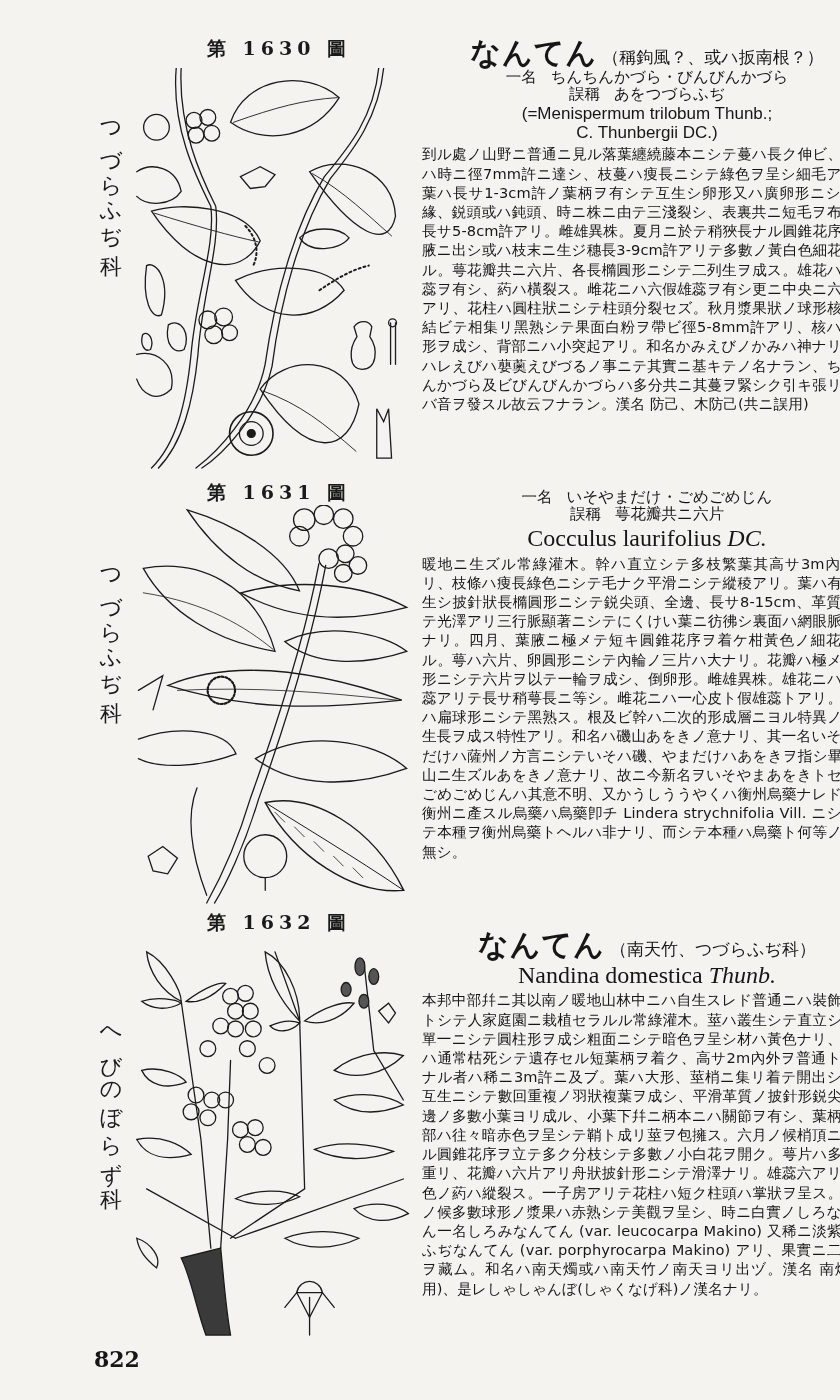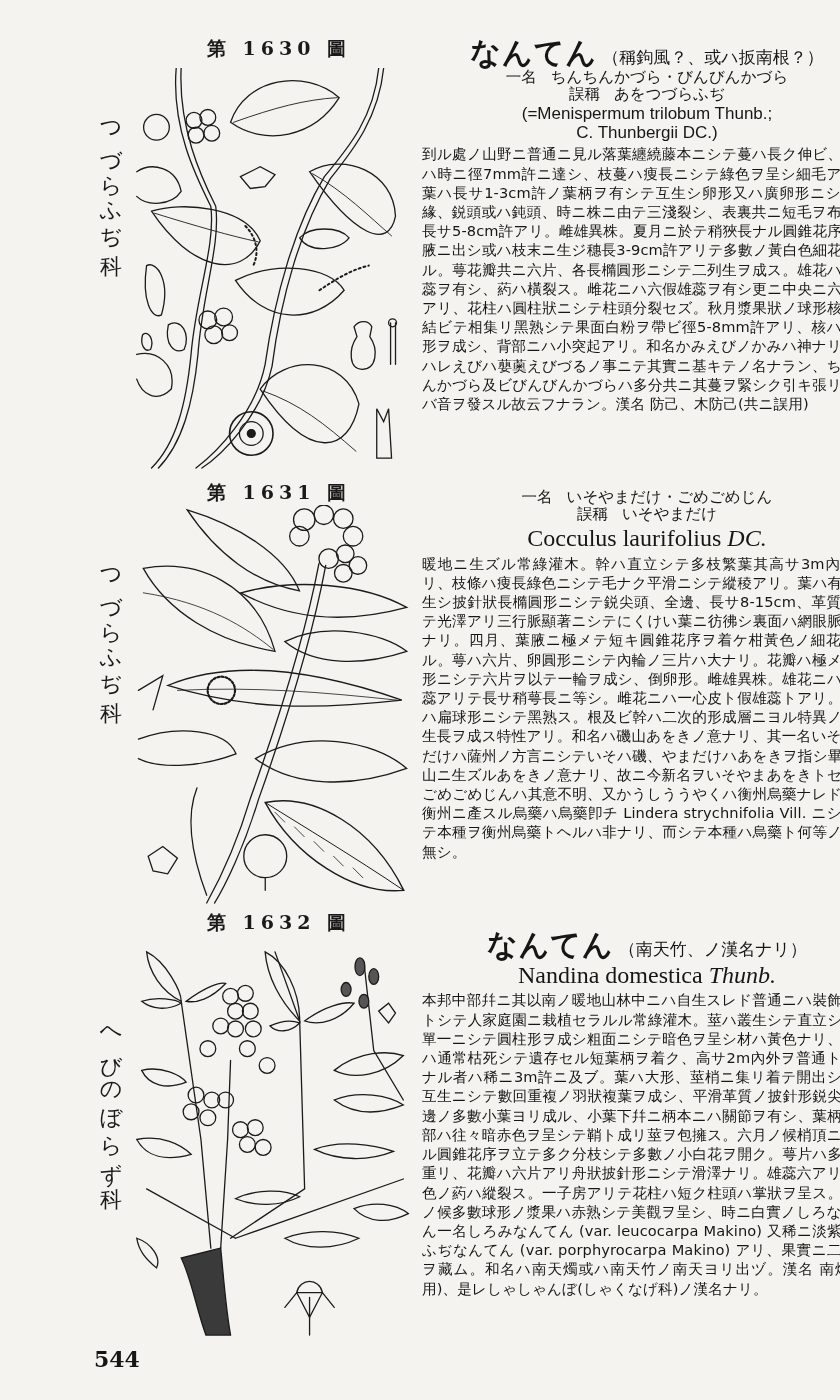--- a/index.html
+++ b/index.html
@@ -173,21 +173,21 @@
       <path d="M10 360 L25 350 L40 362 L30 378 L15 375 Z"></path>
     </svg>
   </div>
 
   <div class="entry" style="top:490px;">
     <div class="head">
       <div class="alt">
         <span class="lbl">一名</span><span>いそやまだけ・ごめごめじん</span>
       </div>
       <div class="alt">
-        <span class="lbl">誤稱</span><span>いそやまだけ</span>
+        <span class="lbl">誤稱</span><span>萼花瓣共ニ六片</span>
       </div>
       <div class="sci">
         <span>Cocculus laurifolius</span>
         <i>DC.</i>
       </div>
     </div>
     <div class="body">暖地ニ生ズル常綠灌木。幹ハ直立シテ多枝繁葉其高サ3m內外アリ、枝條ハ痩長綠色ニシテ毛ナク平滑ニシテ縱稜アリ。葉ハ有柄互生シ披針狀長橢圓形ニシテ鋭尖頭、全邊、長サ8-15cm、革質ニシテ光澤アリ三行脈顯著ニシテにくけい葉ニ彷彿シ裏面ハ網眼脈明カナリ。四月、葉腋ニ極メテ短キ圓錐花序ヲ着ケ柑黃色ノ細花ヲ綴ル。萼ハ六片、卵圓形ニシテ內輪ノ三片ハ大ナリ。花瓣ハ極メテ小形ニシテ六片ヲ以テ一輪ヲ成シ、倒卵形。雌雄異株。雄花ニハ六雄蕊アリテ長サ稍萼長ニ等シ。雌花ニハ一心皮ト假雄蕊トアリ。核果ハ扁球形ニシテ黑熟ス。根及ビ幹ハ二次的形成層ニヨル特異ノ肥大生長ヲ成ス特性アリ。和名ハ磯山あをきノ意ナリ、其一名いそやまだけハ薩州ノ方言ニシテいそハ磯、やまだけハあをきヲ指シ畢竟磯山ニ生ズルあをきノ意ナリ、故ニ今新名ヲいそやまあをきトセリ、ごめごめじんハ其意不明、又かうしううやくハ衡州烏藥ナレドモ此衡州ニ產スル烏藥ハ烏藥卽チ Lindera strychnifolia Vill. ニシテ敢テ本種ヲ衡州烏藥トヘルハ非ナリ、而シテ本種ハ烏藥ト何等ノ關係無シ。</div>
   </div>
 
   <div class="plate-no" style="left:163px;top:910px;">第 1632 圖</div>
@@ -249,24 +249,24 @@
       <path d="M162 355 C165 340 185 340 188 355 Z"></path>
       <path d="M150 370 L162 355 L175 380 L188 355 L200 370"></path>
       <path d="M175 360 L175 398"></path>
     </svg>
   </div>
 
   <div class="entry" style="top:928px;">
     <div class="head">
       <div>
         <span class="jp-name">なんてん</span>
-        <span class="kanji-note">（南天竹、ノ漢名ナリ）</span>
+        <span class="kanji-note">（南天竹、つづらふぢ科）</span>
       </div>
       <div class="sci">
         <span>Nandina domestica</span>
         <i>Thunb.</i>
       </div>
     </div>
     <div class="body">本邦中部幷ニ其以南ノ暖地山林中ニハ自生スレド普通ニハ裝飾植物トシテ人家庭園ニ栽植セラルル常綠灌木。莖ハ叢生シテ直立シ通常單一ニシテ圓柱形ヲ成シ粗面ニシテ暗色ヲ呈シ材ハ黃色ナリ、梢ニハ通常枯死シテ遺存セル短葉柄ヲ着ク、高サ2m內外ヲ普通トシ大ナル者ハ稀ニ3m許ニ及ブ。葉ハ大形、莖梢ニ集リ着テ開出シ有柄互生ニシテ數回重複ノ羽狀複葉ヲ成シ、平滑革質ノ披針形鋭尖頭全邊ノ多數小葉ヨリ成ル、小葉下幷ニ柄本ニハ關節ヲ有シ、葉柄ノ基部ハ往々暗赤色ヲ呈シテ鞘ト成リ莖ヲ包擁ス。六月ノ候梢頂ニ大ナル圓錐花序ヲ立テ多ク分枝シテ多數ノ小白花ヲ開ク。萼片ハ多數相重リ、花瓣ハ六片アリ舟狀披針形ニシテ滑澤ナリ。雄蕊六アリテ黃色ノ葯ハ縱裂ス。一子房アリテ花柱ハ短ク柱頭ハ掌狀ヲ呈ス。秋冬ノ候多數球形ノ漿果ハ赤熟シテ美觀ヲ呈シ、時ニ白實ノしろなんてん一名しろみなんてん (var. leucocarpa Makino) 又稀ニ淡紫實ノふぢなんてん (var. porphyrocarpa Makino) アリ、果實ニ二種子ヲ藏ム。和名ハ南天燭或ハ南天竹ノ南天ヨリ出ヅ。漢名 南燭(誤用)、是レしゃしゃんぼ(しゃくなげ科)ノ漢名ナリ。</div>
   </div>
 
-  <div class="page-no">544</div>
+  <div class="page-no">822</div>
 </div>
 
 </body></html>

